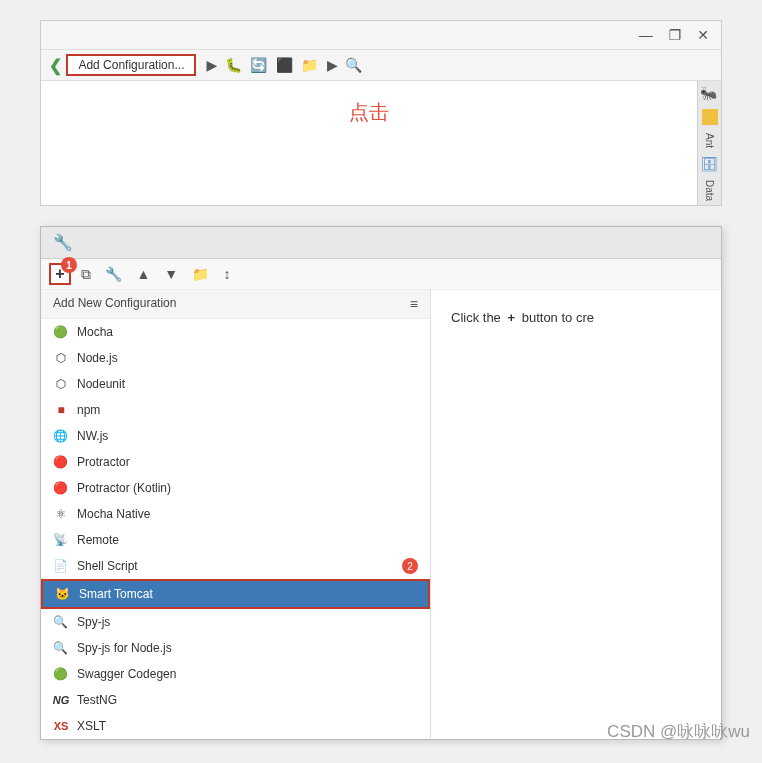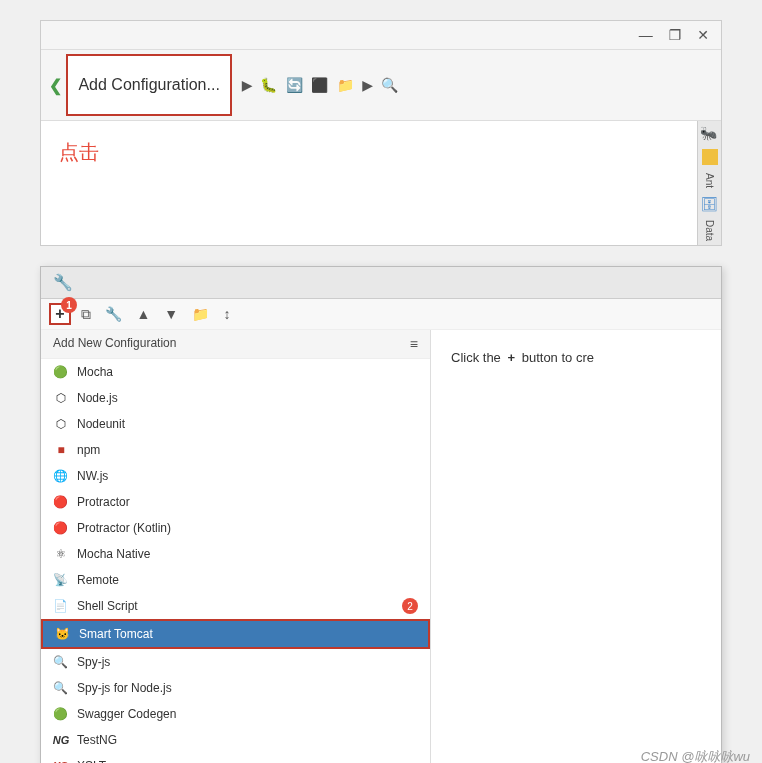--- a/index.html
+++ b/index.html
@@ -49,22 +49,22 @@
     .back-btn {
       color: #4a9c4a;
       font-size: 16px;
       font-weight: bold;
       cursor: pointer;
     }
 
     .add-config-btn {
       border: 2px solid #c0392b;
       background: white;
-      padding: 20px 10px;
-      font-size: 16px;
+      padding: 2px 10px;
+      font-size: 12px;
       cursor: pointer;
       color: #333;
     }
 
     .toolbar-icons {
       display: flex;
       gap: 4px;
       margin-left: 4px;
       align-items: center;
       color: #555;
@@ -89,21 +89,21 @@
 
     .ide-main-area {
       flex: 1;
       background: white;
       padding: 8px;
     }
 
     .click-text {
       color: #e74c3c;
       font-size: 20px;
-      text-align: left;
+      text-align: center;
       padding: 10px;
     }
 
     .ide-right-panel {
       width: 24px;
       background: #e8e8e8;
       border-left: 1px solid #ccc;
       display: flex;
       flex-direction: column;
       align-items: center;
@@ -285,25 +285,24 @@
     }
 
     .click-hint {
       font-size: 13px;
       color: #333;
     }
 
     
     .watermark {
       position: absolute;
-      bottom: 14px;
+      bottom: 20px;
       right: 12px;
-      font-size: 13px;
+      font-size: 17px;
       color: #999;
-      font-style: italic;
     }
 
     
     .config-item.selected {
       border: 2px solid #c0392b;
       background: #3d7ab5;
     }
 
     
     .shell-script-row {

